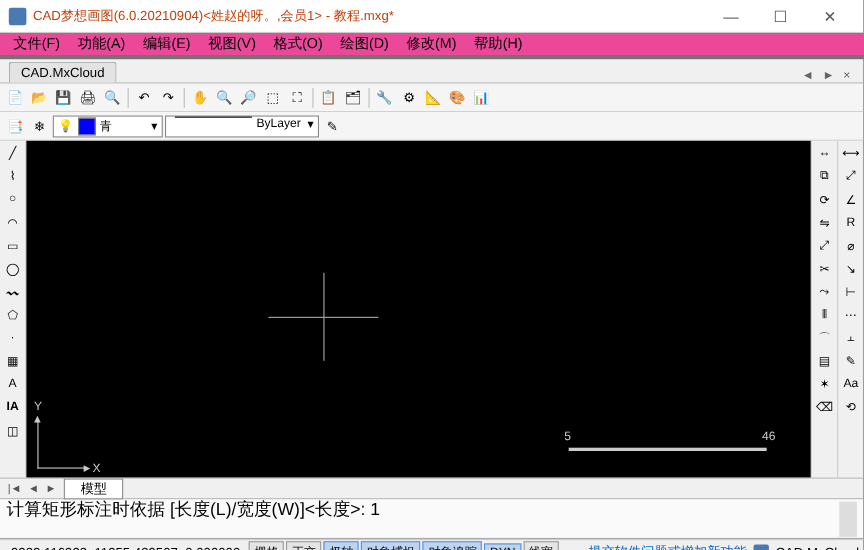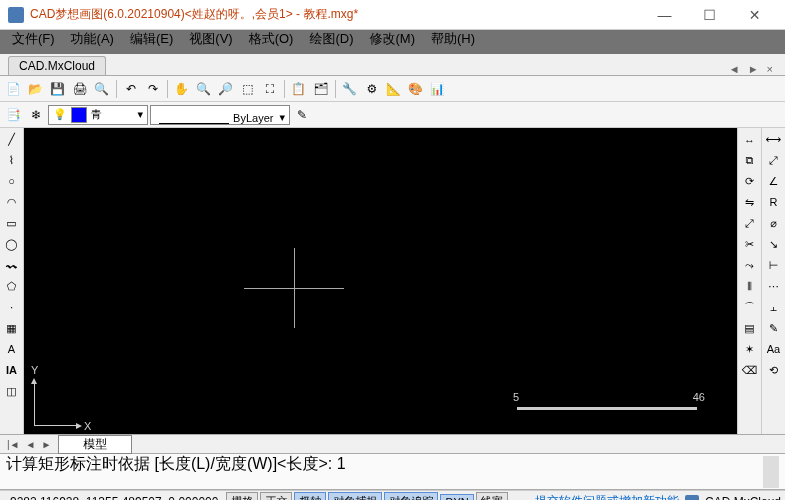--- a/index.html
+++ b/index.html
@@ -2,33 +2,33 @@
 <html><head>
 <meta charset="utf-8">
 <style>
 * { margin:0; padding:0; box-sizing:border-box; font-family:"Microsoft YaHei","SimSun",sans-serif; }
 body { width:785px; height:500px; background:#fff; overflow:hidden; font-size:12px; color:#000; }
 .titlebar { height:30px; background:#fff; display:flex; align-items:center; padding:0 8px; border-bottom:1px solid #ccc; }
 .titlebar .logo { width:16px; height:16px; background:#4a7ab3; margin-right:6px; border-radius:2px; }
 .titlebar .title { flex:1; font-size:12px; color:#c2410c; }
 .winbtns { display:flex; }
 .winbtn { width:45px; height:28px; display:flex; align-items:center; justify-content:center; color:#555; font-size:14px; }
-.menubar { height:24px; display:flex; align-items:center; padding:0 4px; border-bottom:6px solid #737373; background:#737373;text-align:center; }
+.menubar { height:24px; display:flex; align-items:center; padding:0 4px; border-bottom:4px solid #737373; background:#ec4899;text-align:center; }
 .menubar .mitem { padding:2px 8px; font-size:13px; }
 .tabbar { height:22px; display:flex; align-items:flex-end; padding:0 8px; background:#f0f0f0; border-bottom:1px solid #aaa; }
 .ftab { padding:2px 10px; border:1px solid #aaa; border-bottom:none; margin-right:2px; background:#fff; font-size:12px; border-top-left-radius:3px; border-top-right-radius:3px; }
 .ftab.inactive { background:#e3e3e3; }
 .tabbar .spacer { flex:1; }
 .tabbar .tctrl { padding:0 4px; color:#666; font-size:11px; }
 .toolbar { height:26px; display:flex; align-items:center; padding:0 4px; background:#f5f5f5; border-bottom:1px solid #ccc; gap:2px; }
 .tbn { width:20px; height:20px; display:flex; align-items:center; justify-content:center; font-size:12px; border:1px solid transparent; }
 .sep { width:1px; height:18px; background:#bbb; margin:0 2px; }
 .colorbox { width:16px; height:16px; border:1px solid #888; background:#00f; }
 .layerdd { height:20px; min-width:100px; border:1px solid #888; display:flex; align-items:center; padding:0 4px; background:#fff; font-size:11px; gap:4px; }
-.ltdd { height:20px; min-width:140px; border:1px solid #888; display:flex; align-items:flex-end; padding:0 4px; background:#fff; font-size:11px; }
+.ltdd { height:20px; min-width:140px; border:1px solid #888; display:flex; align-items:flex-start; padding:0 4px; background:#fff; font-size:11px; }
 .ltline { flex:1; border-top:1px solid #000; margin:0 4px; }
 .workrow { display:flex; height:306px; }
 .ltool, .rtool { width:24px; background:#f0f0f0; display:flex; flex-direction:column; align-items:center; padding:2px 0; gap:3px; border-right:1px solid #ccc; }
 .rtool { border-right:none; border-left:1px solid #ccc; }
 .vtbn { width:18px; height:18px; display:flex; align-items:center; justify-content:center; font-size:11px; }
 .canvas { flex:1; background:#000; position:relative; overflow:hidden; }
 .bigtext { color:#ff0; font-family:"SimSun",serif; font-size:31px; font-weight:bold; position:absolute; top:22px; left:0; right:0; text-align:center; letter-spacing:4px; }
 .crosshair { position:absolute; top:160px; left:270px; }
 .crosshair .h { position:absolute; width:100px; height:1px; background:#aaa; left:-50px; top:0; }
 .crosshair .v { position:absolute; width:1px; height:80px; background:#aaa; left:0; top:-40px; }
@@ -38,21 +38,21 @@
 .ucs .ylbl { position:absolute; left:-3px; bottom:50px; }
 .ucs .xlbl { position:absolute; left:50px; bottom:-6px; }
 .ucs .arrY { position:absolute; left:-3px; bottom:42px; border-left:3px solid transparent; border-right:3px solid transparent; border-bottom:6px solid #ccc; }
 .ucs .arrX { position:absolute; left:42px; bottom:-3px; border-top:3px solid transparent; border-bottom:3px solid transparent; border-left:6px solid #ccc; }
 .rulermarks { position:absolute; right:40px; bottom:24px; color:#ccc; font-size:11px; }
 .rulermarks .line { width:180px; height:3px; background:#ccc; }
 .rulermarks .n5 { position:absolute; left:-4px; top:-16px; }
 .rulermarks .n35 { position:absolute; right:-8px; top:-16px; }
 .modeltabs { height:20px; background:#f0f0f0; display:flex; align-items:center; padding:0 4px; border-top:1px solid #aaa; border-bottom:1px solid #aaa; }
 .navbtn { padding:0 3px; font-size:10px; color:#555; }
-.mtab { padding:0 24px; border:1px solid #888; background:#fff; font-size:12px; margin-left:4px; }
+.mtab { padding:0 14px; border:1px solid #888; background:#fff; font-size:12px; margin-left:4px; }
 .cmdarea { height:36px; background:#fafafa; border-bottom:1px solid #aaa; padding:2px 6px; font-family:"SimSun",monospace; font-size:16px; line-height:16px; overflow:hidden; }
 .cmdarea .scrollv { float:right; width:16px; height:32px; background:#ddd; }
 .statusbar { height:22px; background:#f0f0f0; display:flex; align-items:center; padding:0 4px; font-size:12px; gap:2px; border-top:1px solid #ccc; }
 .sbtn { padding:1px 4px; border:1px solid #999; background:#e5e5e5; font-size:11px; }
 .sbtn.active { background:#bcd4f0; border-color:#5a8fd6; }
 .coords { padding:0 6px; }
 .statusbar .sflex { flex:1; }
 .slink { color:#0066cc; text-decoration:underline; padding:0 4px; }
 .slogo { width:14px; height:14px; background:#4a7ab3; border-radius:2px; margin-right:4px; }
 </style>

